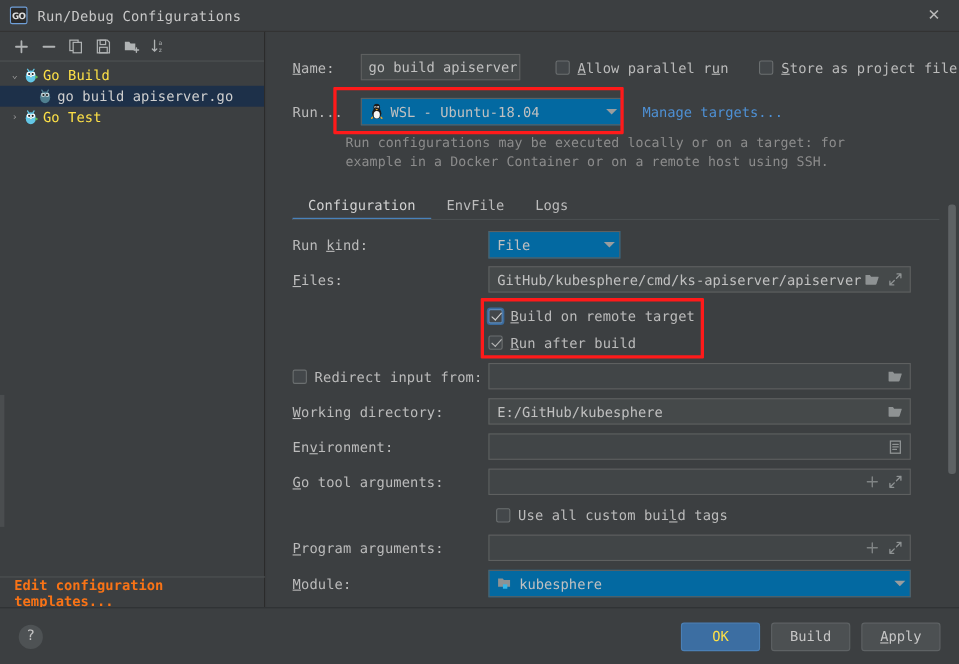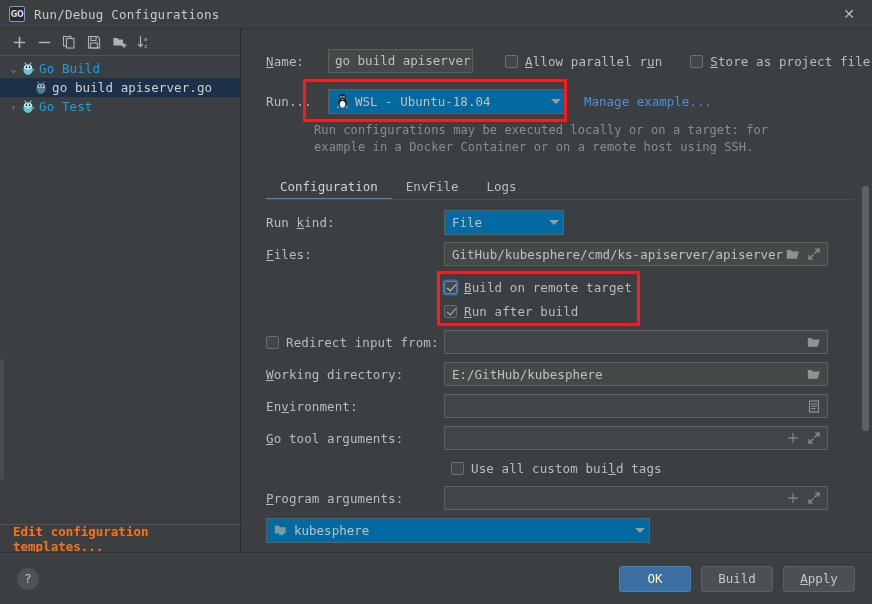--- a/index.html
+++ b/index.html
@@ -65,21 +65,21 @@
     height: 19px; display: flex; align-items: center;
     padding-left: 6px; white-space: nowrap;
   }
   .tree-row.selected { background: #1d3049; }
   .tree-row.indent { padding-left: 34px; }
   .twisty {
     width: 15px; display: inline-flex; align-items: center;
     justify-content: center; color: #a0a0a0; font-size: 9px;
   }
   .gopher { width: 15px; height: 14px; margin-right: 3px; flex: 0 0 auto; }
-  .tree-label { color: #0ea5e9; letter-spacing: 0.1px; }
+  .tree-label { color: #fde047; letter-spacing: 0.1px; }
   .tree-row.selected .tree-label { color: #cfcfcf; }
 
   .edit-templates {
     position: absolute; left: 0; bottom: 0; width: 241px; height: 28px;
     display: flex; align-items: center; padding-left: 13px;
     border-top: 1px solid #4e5254;
   }
   .edit-templates span {
     color: #f97316; font-size: 12.5px; font-weight: bold;
   }
@@ -234,21 +234,21 @@
   .btns { margin-left: auto; margin-right: 17px; display: flex; gap: 10px; }
   .btn {
     height: 26px; min-width: 72px; padding: 0 16px;
     display: flex; align-items: center; justify-content: center;
     font-size: 12.5px; color: #c6c6c6;
     background: #4c5052; border: 1px solid #5e6264;
     border-radius: 3px;
     font-family: "DejaVu Sans Mono", monospace;
   }
   .btn.primary {
-    background: #3c6ea2; border-color: #4a7fb5; color: #fef9c3;
+    background: #3c6ea2; border-color: #4a7fb5; color: #fde047;
   }
 </style>
 </head>
 <body>
 
 <div id="root">
 
   <div class="titlebar">
     <div class="title-ico">GO</div>
     <div class="title-text">Run/Debug Configurations</div>
@@ -377,21 +377,21 @@
           <circle cx="5.3" cy="3.3" r="1" fill="#ffffff"></circle>
           <circle cx="7.7" cy="3.3" r="1" fill="#ffffff"></circle>
           <circle cx="5.4" cy="3.4" r="0.5" fill="#111"></circle>
           <circle cx="7.6" cy="3.4" r="0.5" fill="#111"></circle>
           <path d="M5.3 5.1h2.4l-1.2 1.4z" fill="#f5a623"></path>
           <path d="M3.2 13.3c-.8.9-2 1.2-2 .3 0-.6 1-1.3 1.6-1.9zM9.8 13.3c.8.9 2 1.2 2 .3 0-.6-1-1.3-1.6-1.9z" fill="#f5a623"></path>
         </svg>
         <span>WSL - Ubuntu-18.04</span>
         <span class="arrow"></span>
       </div>
-      <span class="link" style="margin-left:18px;">Manage example...</span>
+      <span class="link" style="margin-left:18px;">Manage targets...</span>
     </div>
 
     <div class="redbox" style="left:61px; top:50px; width:264px; height:43px;"></div>
 
     <div style="position:absolute; left:72px; top:93px; width:520px;">
       <div class="hint">Run configurations may be executed locally or on a target: for</div>
       <div class="hint">example in a Docker Container or on a remote host using SSH.</div>
     </div>
 
     <div class="tabs">
@@ -534,20 +534,21 @@
             <span class="icon-btn">
               <svg width="12" height="12" viewBox="0 0 12 12">
                   <path d="M11 1L7 5M11 1H7.5M11 1v3.5M1 11l4-4M1 11h3.5M1 11V7.5" stroke="#8e9293" stroke-width="1.2" fill="none" stroke-linecap="round"></path>
                 </svg>
             </span>
           </span>
         </div>
       </div>
 
       <div class="frow">
+        <span class="lbl fcol-label"><span class="u">M</span>odule:</span>
         <div class="combo" style="width:384px;">
           <svg width="14" height="13" viewBox="0 0 14 13" style="margin-right:6px; flex:0 0 auto;">
             <path d="M0.8 1.8h4.2l1.1 1.5h5.6v6.2H0.8z" fill="#8e9293"></path>
             <rect x="5.2" y="7.2" width="4" height="4" fill="#35b6e8"></rect>
           </svg>
           <span>kubesphere</span>
           <span class="arrow"></span>
         </div>
       </div>
 

